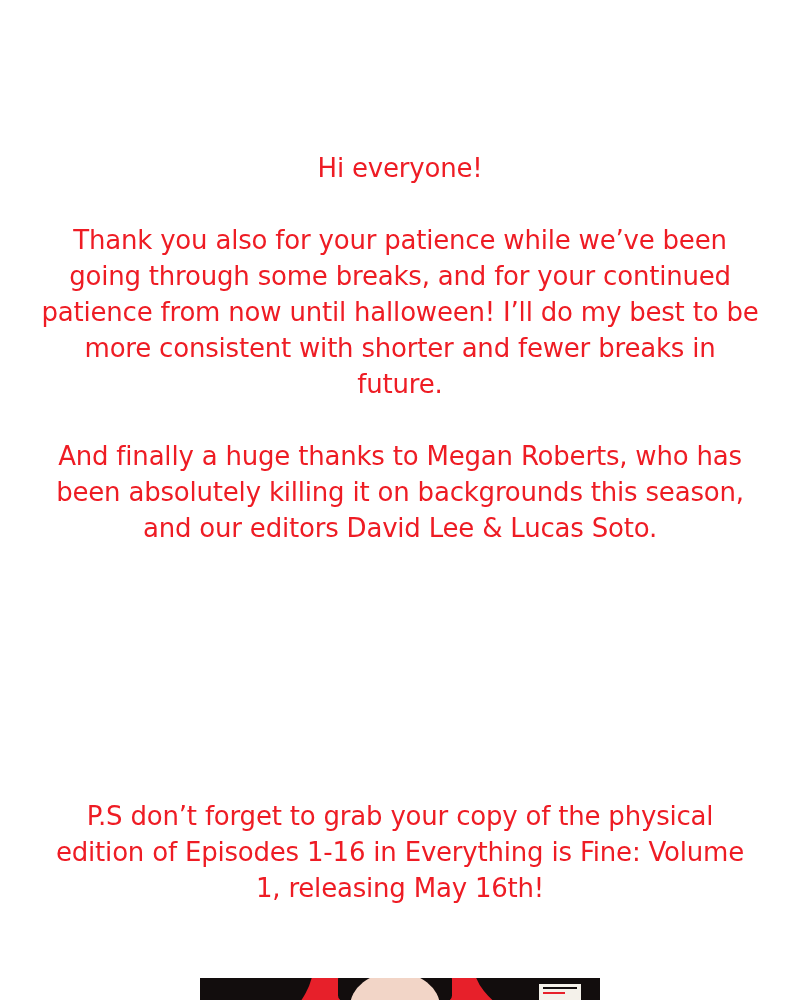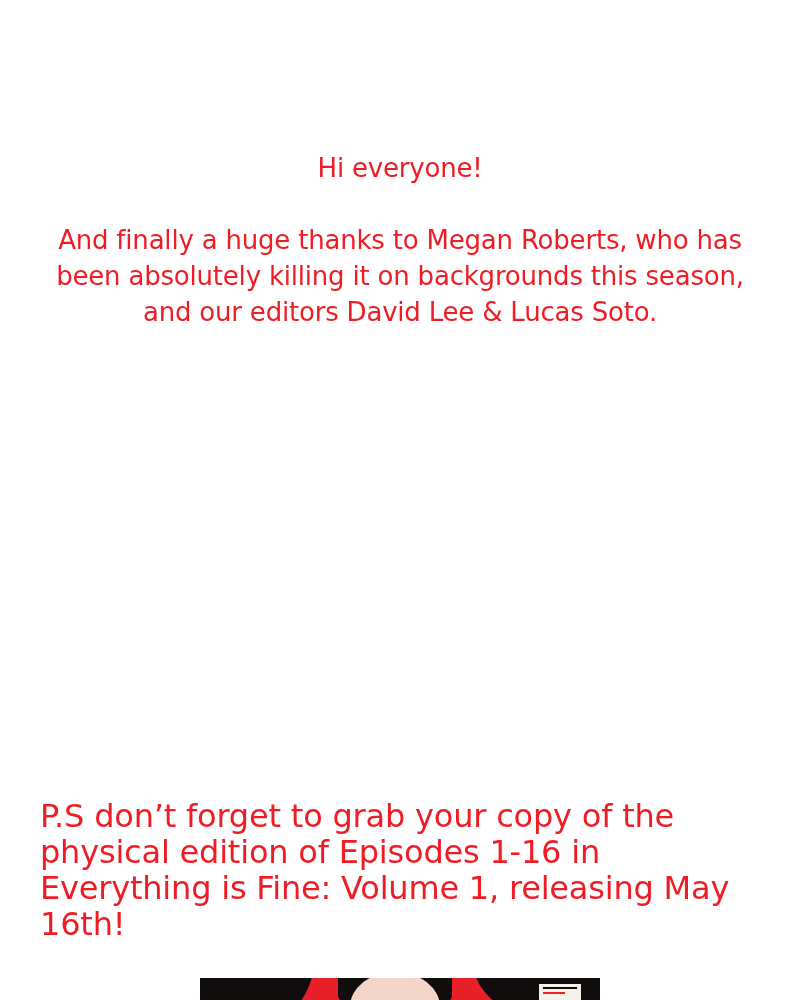--- a/index.html
+++ b/index.html
@@ -41,24 +41,24 @@
     white-space: pre-line;
   }
   .para:last-child {
     margin-bottom: 0;
   }
   .ps {
     position: absolute;
     left: 0;
     right: 0;
     top: 798px;
-    text-align: left;
+    text-align: center;
     color: #ee1c24;
     font-family: "DejaVu Sans", sans-serif;
-    font-size: 32px;
+    font-size: 26px;
     line-height: 36px;
     padding: 0 40px;
     box-sizing: border-box;
     white-space: pre-line;
     letter-spacing: -0.2px;
   }
   .cover-strip {
     position: absolute;
     left: 200px;
     top: 978px;
@@ -131,20 +131,21 @@
     background: #e7202a;
   }
 </style>
 </head>
 <body>
 
 <div class="page">
 
   <div class="note">
     <p class="para">Hi everyone!</p>
+    <p class="para">Thank you also for your patience while we’ve been going through some breaks, and for your continued patience from now until halloween! I’ll do my best to be more consistent with shorter and fewer breaks in future.</p>
     <p class="para">And finally a huge thanks to Megan Roberts, who has been absolutely killing it on backgrounds this season, and our editors David Lee &amp; Lucas Soto.</p>
   </div>
 
   <div class="ps">P.S don’t forget to grab your copy of the physical edition of Episodes 1-16 in Everything is Fine: Volume 1, releasing May 16th!</div>
 
   <div class="cover-strip">
     <div class="cover-inner">
       <div class="cover-black-left"></div>
       <div class="cover-black-right"></div>
       <div class="cover-hair"></div>

